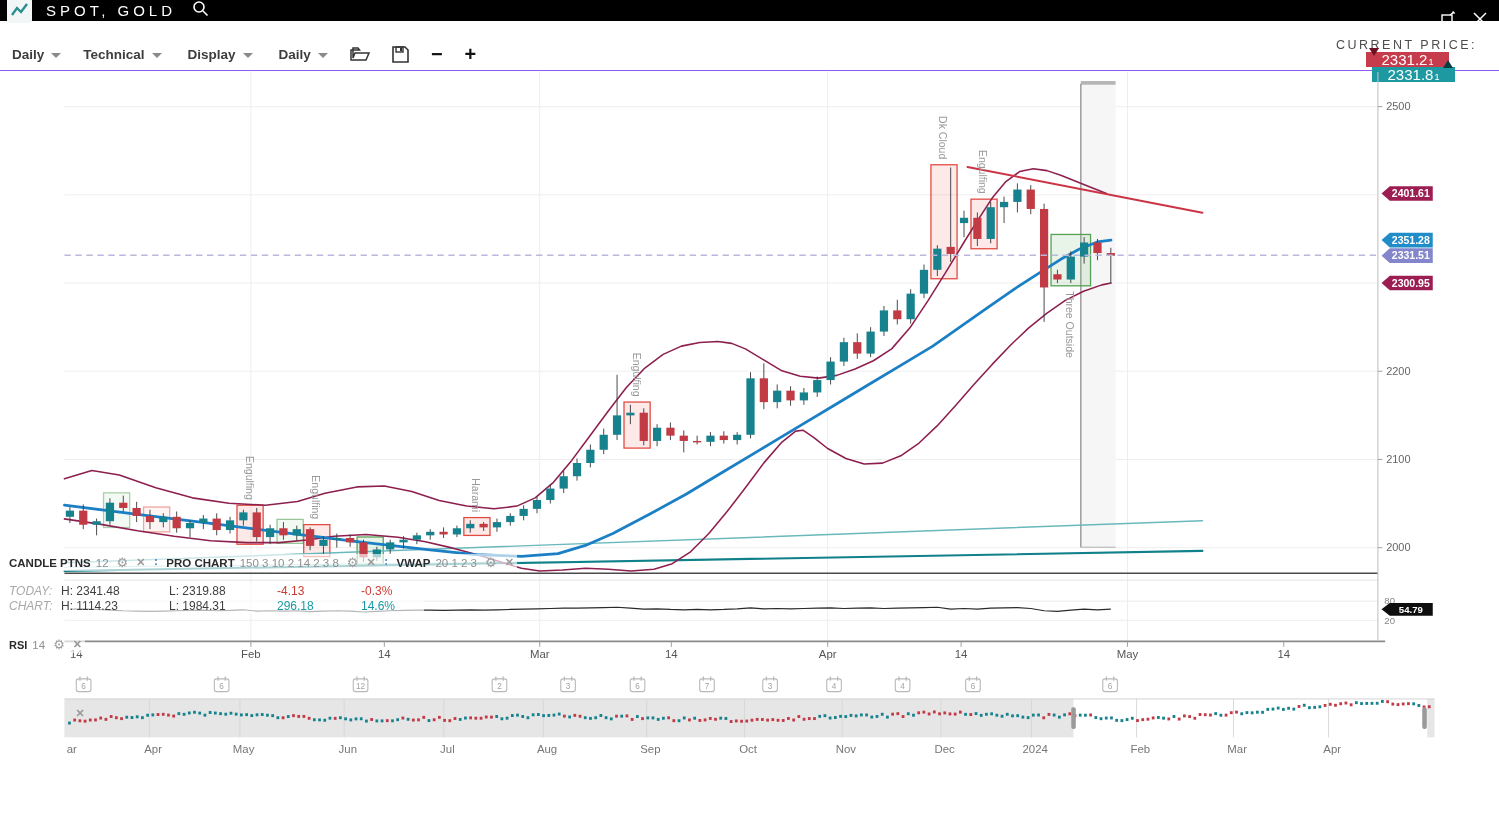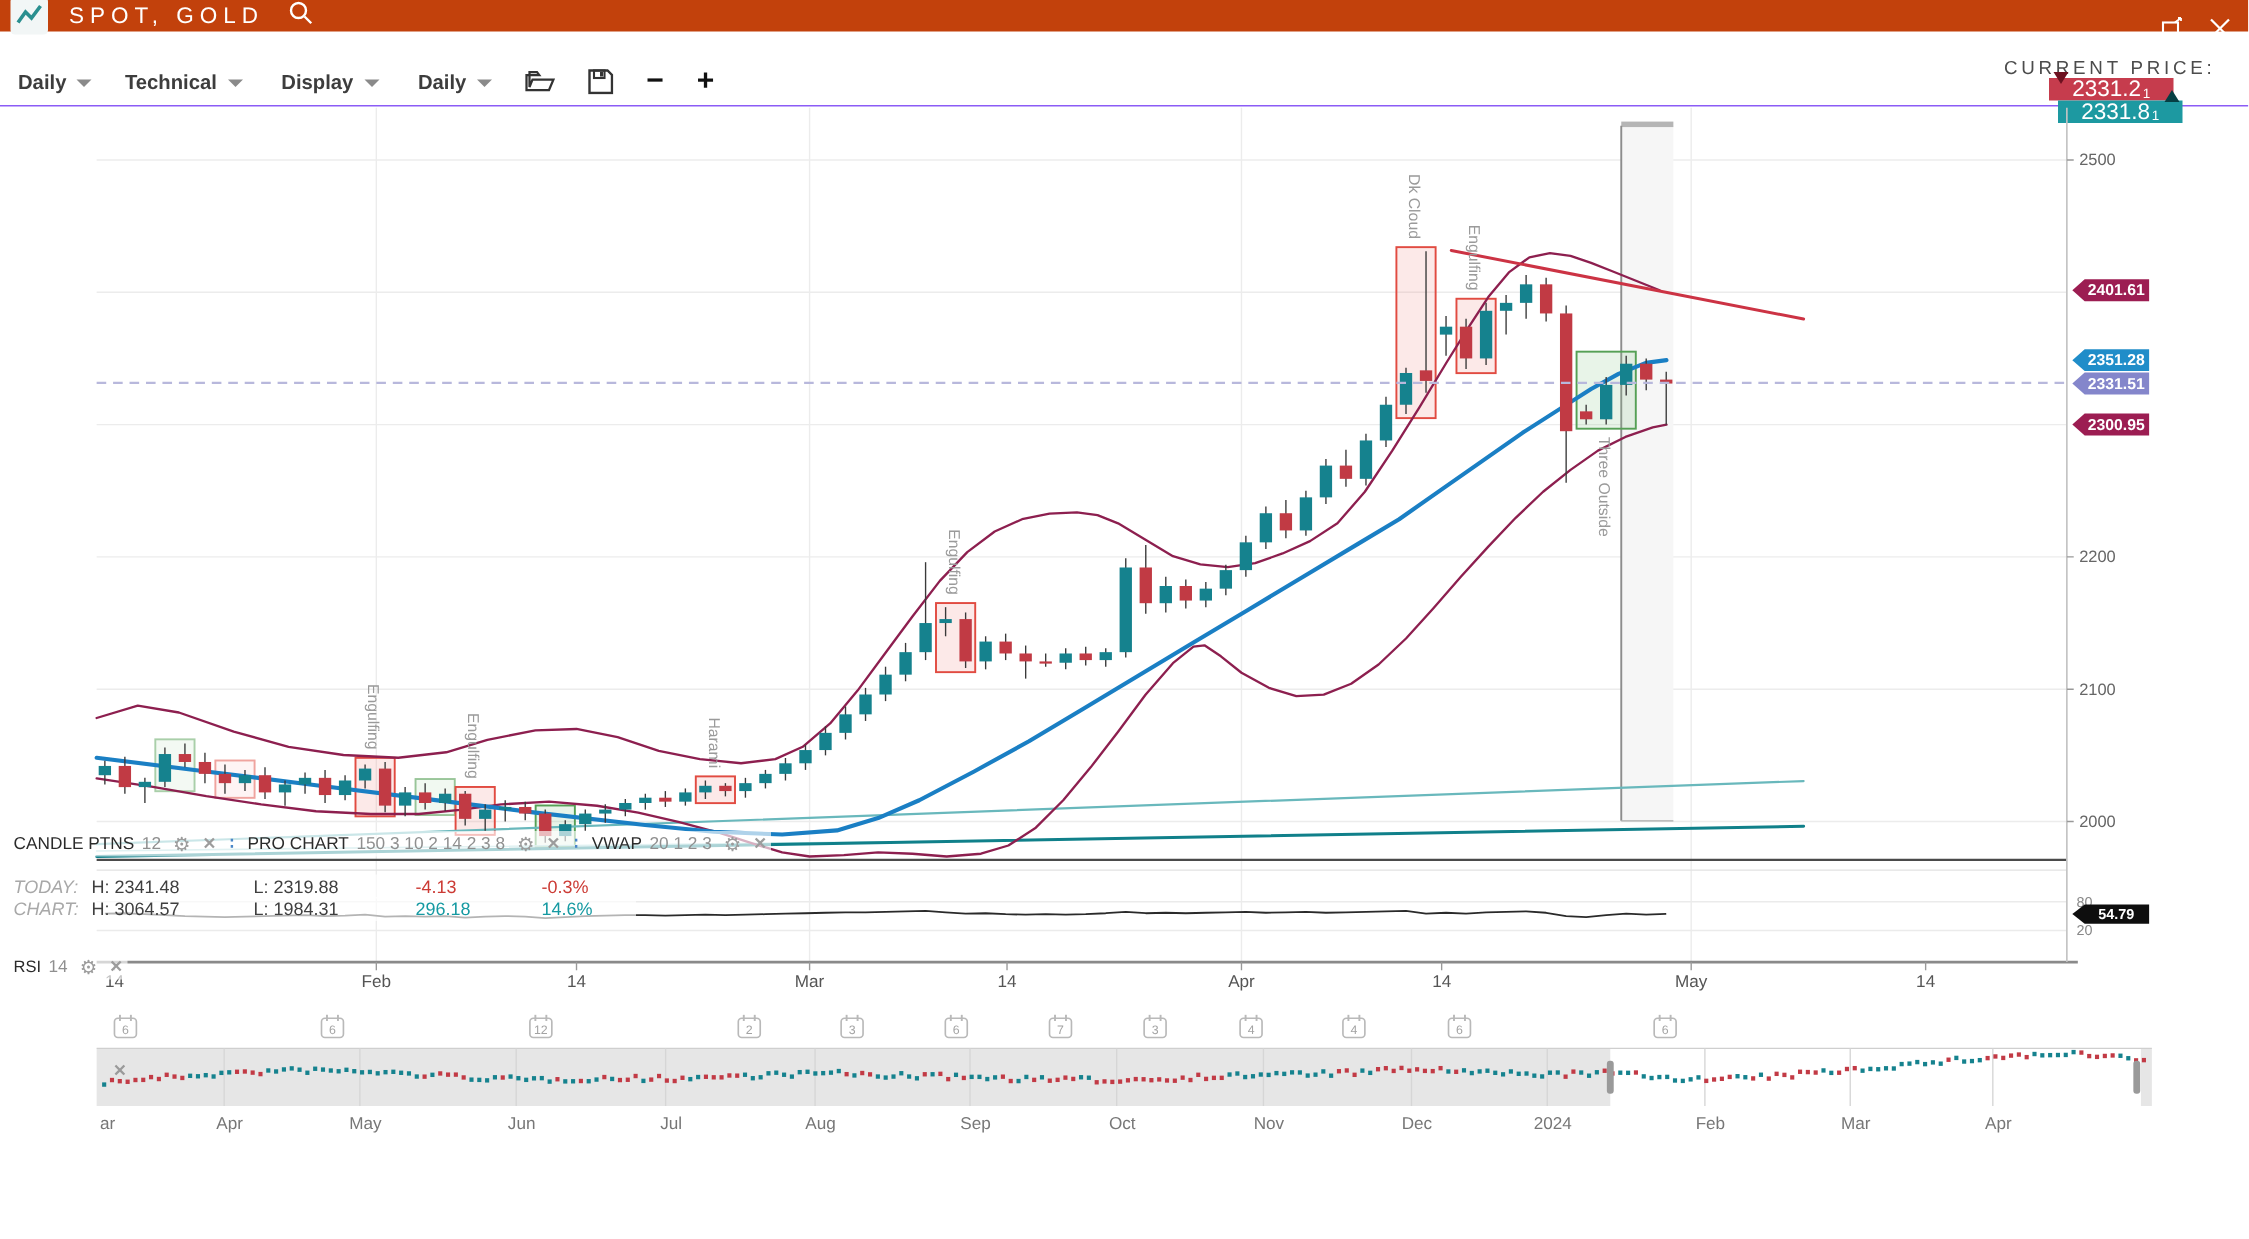--- a/index.html
+++ b/index.html
@@ -1,20 +1,20 @@
 <!DOCTYPE html>
 <html><head>
 <meta charset="utf-8">
 <style>
   html,body{margin:0;padding:0;background:#fff;}
   *{box-sizing:border-box;}
   .stage{position:relative;width:1499px;height:826px;overflow:hidden;background:#fff;
          font-family:"Liberation Sans",sans-serif;}
   
-  .titlebar{position:absolute;left:0;top:0;width:1499px;height:21px;background:#c2410c;
+  .titlebar{position:absolute;left:0;top:0;width:1499px;height:21px;background:#000000;
             display:flex;align-items:center;}
   .logo{width:25px;height:25px;background:#f2f6f6;border-radius:3px;margin-left:7px;
         display:flex;align-items:center;justify-content:center;}
   .symbol{color:#fff;font-size:15px;letter-spacing:4px;margin-left:14px;font-weight:400;}
   .tsearch{margin-left:16px;}
   .wincontrols{position:absolute;right:10px;top:0;height:38px;display:flex;align-items:center;gap:14px;}
   .winbtn{color:#fff;width:18px;height:18px;display:flex;align-items:center;justify-content:center;cursor:pointer;}
   
   .toolbar{position:absolute;left:0;top:38px;width:1499px;height:33px;background:#fff;
            border-bottom:1px solid #8b5cf6;display:flex;align-items:center;}
@@ -33,21 +33,21 @@
   .bid{background:#c63c4d;margin-right:12px;}
   .ask{background:#1d99a1;}
   .arr-dn{position:absolute;left:3px;top:-4px;width:0;height:0;
           border-left:5px solid transparent;border-right:5px solid transparent;border-top:8px solid #6d1120;}
   .arr-up{position:absolute;right:2px;top:-7px;width:0;height:0;
           border-left:5px solid transparent;border-right:5px solid transparent;border-bottom:8px solid #063f43;}
   
   .ov{position:absolute;z-index:5;white-space:nowrap;}
   .lrow{display:flex;align-items:center;font-size:11.5px;background:rgba(255,255,255,0.65);
         padding:1px 3px;}
-  .lname{font-weight:400;color:#2b2b2b;}
+  .lname{font-weight:700;color:#2b2b2b;}
   .lparam{color:#8f8f8f;margin-left:5px;}
   .lgear{color:#9c9c9c;font-size:13px;margin-left:8px;cursor:pointer;}
   .lx{color:#9c9c9c;font-weight:700;font-size:11px;margin-left:8px;cursor:pointer;}
   .lsep{color:#4a86c8;font-weight:700;margin-left:9px;margin-right:9px;font-size:11px;}
   .srow{display:flex;align-items:center;font-size:12px;background:rgba(255,255,255,0.65);padding:1px 3px;}
   .slabel{color:#a8a8a8;width:52px;font-style:italic;}
   .sval{color:#3f3f3f;width:108px;}
   .schg{width:66px;}
   .spct{width:60px;margin-left:18px;}
   .neg{color:#cc3b35;}
@@ -771,21 +771,21 @@
 
   <div class="ov srow" style="left:6px;top:583px;">
     <span class="slabel">TODAY:</span>
     <span class="sval">H: 2341.48</span>
     <span class="sval">L: 2319.88</span>
     <span class="schg neg">-4.13</span>
     <span class="spct neg">-0.3%</span>
   </div>
   <div class="ov srow" style="left:6px;top:598px;align-items:center;">
     <span class="slabel">CHART:</span>
-    <span class="sval">H: 3064.57</span>
+    <span class="sval">H: 1114.23</span>
     <span class="sval">L: 1984.31</span>
     <span class="schg pos">296.18</span>
     <span class="spct pos">14.6%</span>
   </div>
 
   <div class="ov lrow" style="left:6px;top:636px;">
     <span class="lname" style="font-size:11px">RSI</span>
     <span class="lparam">14</span>
     <span class="lgear">⚙</span>
     <span class="lx">✕</span>

